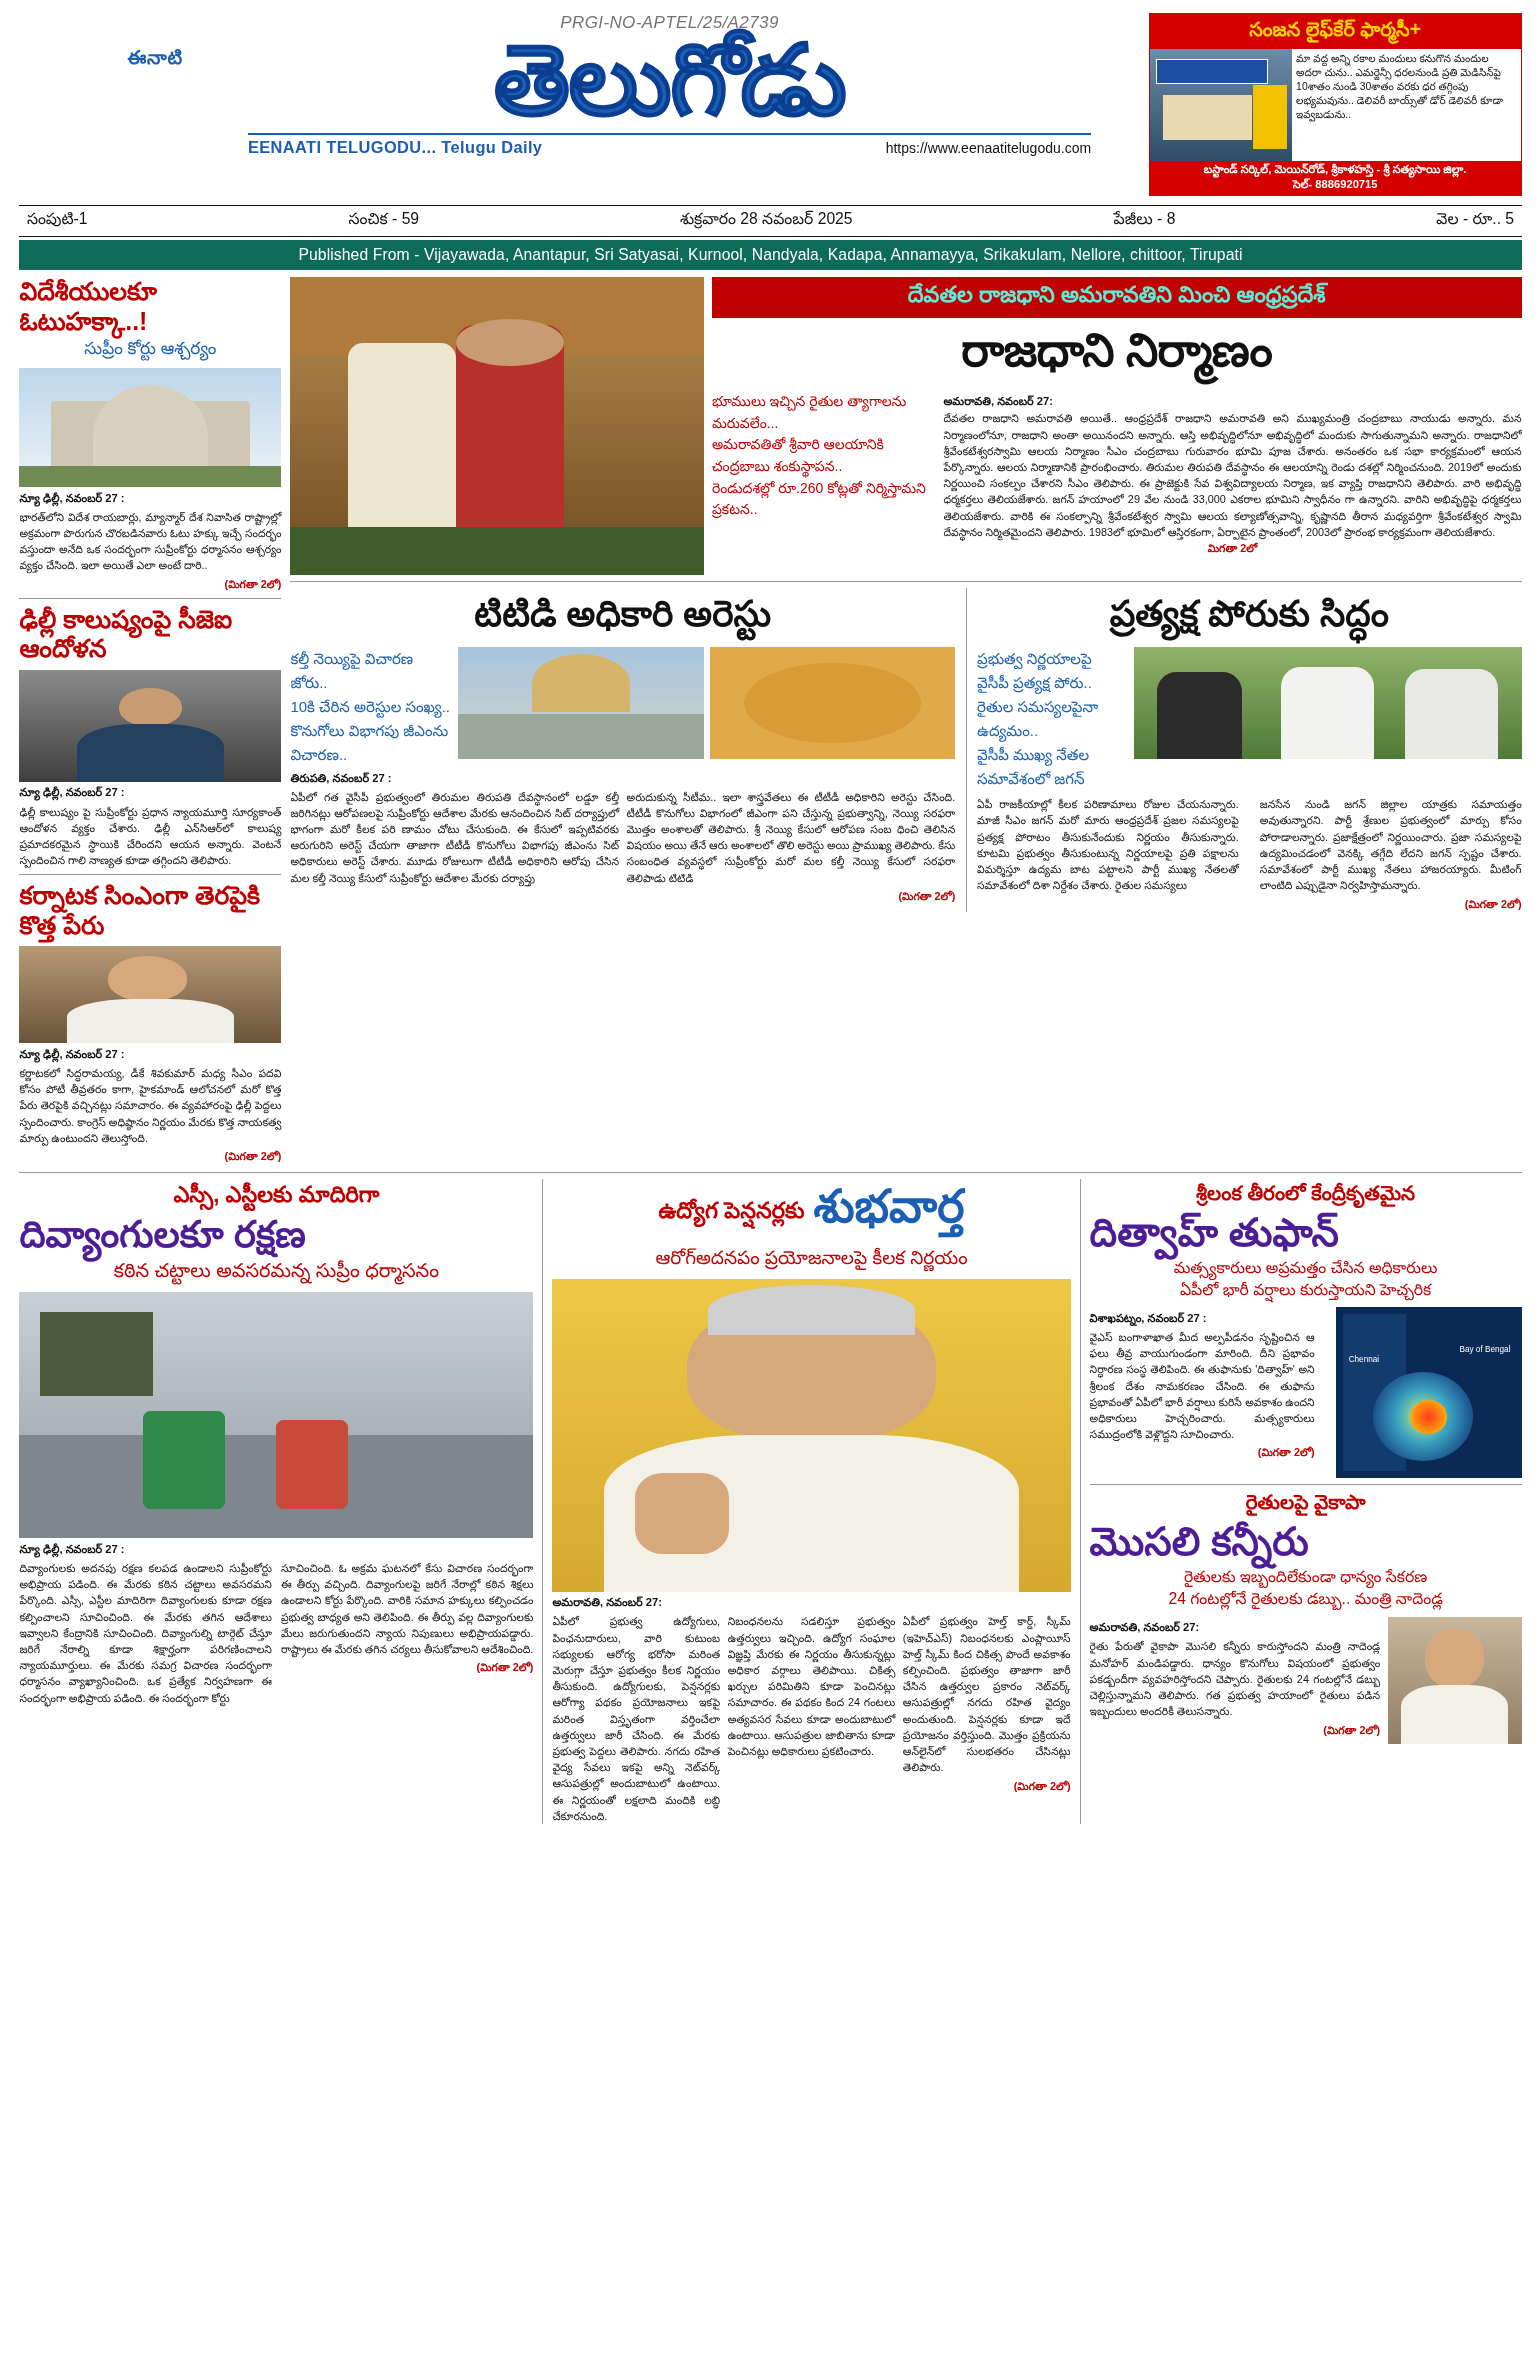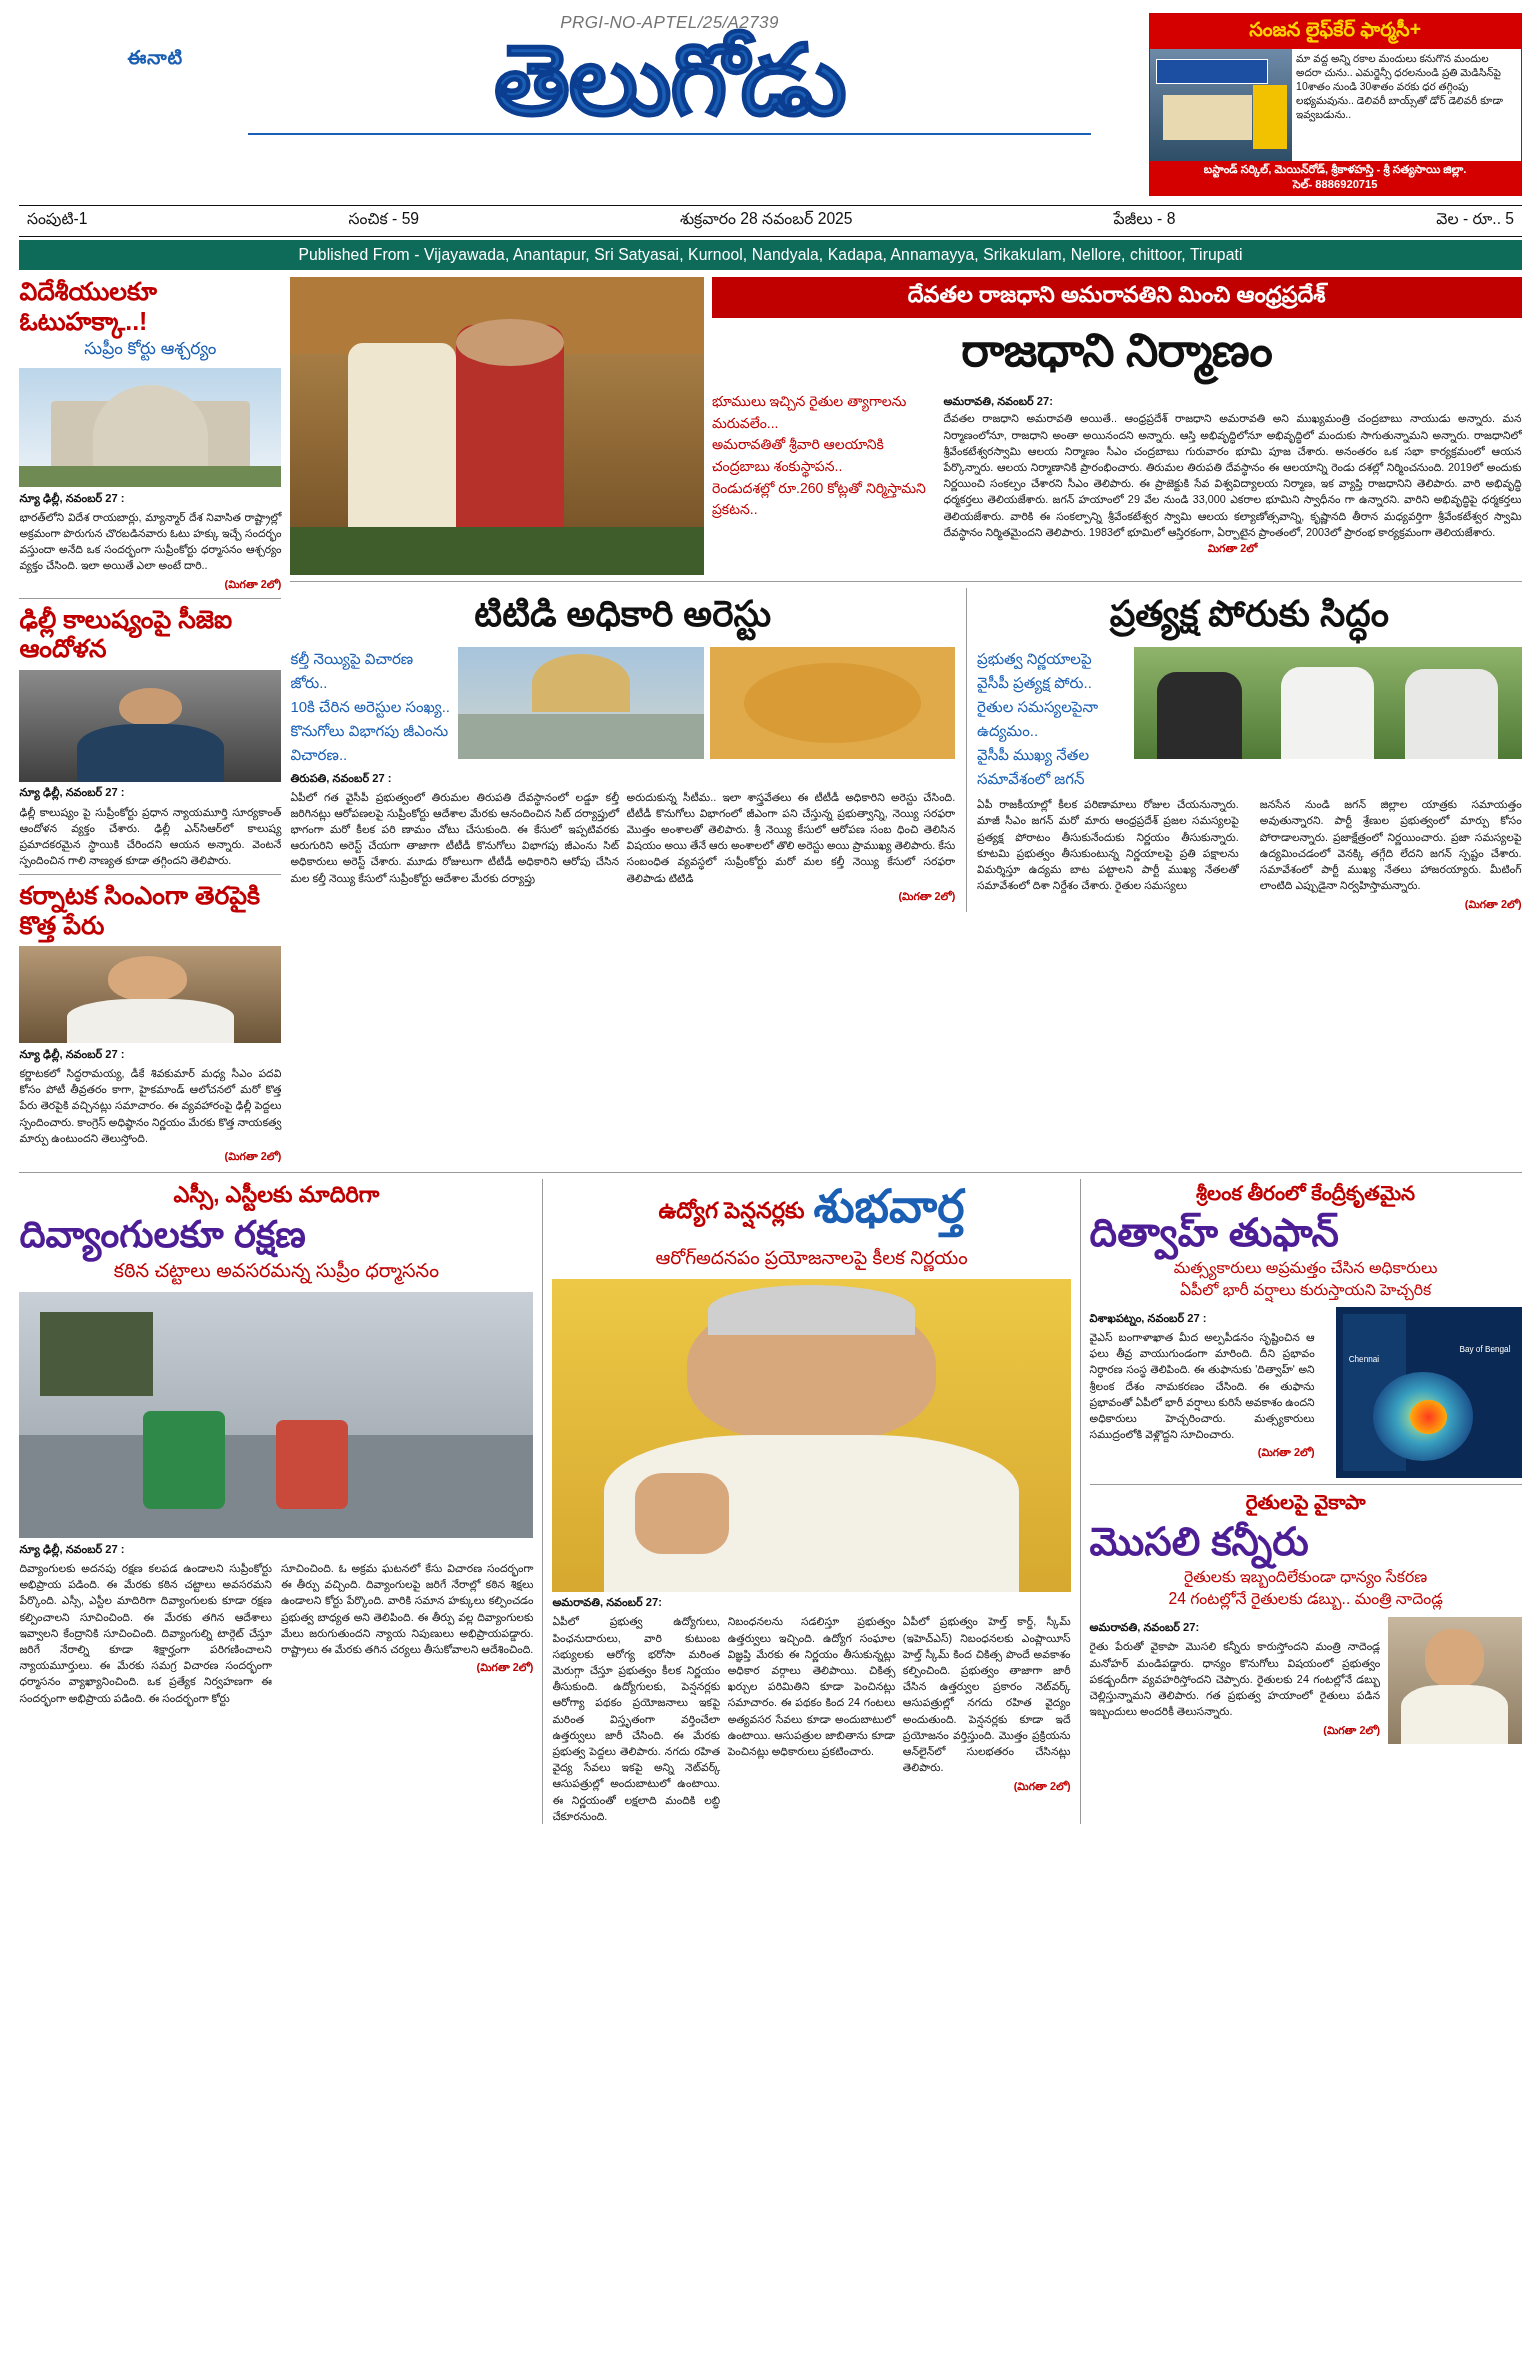--- a/index.html
+++ b/index.html
@@ -58,21 +58,21 @@
   .lhead { color:#c00000; font-size:25px; font-weight:bold; line-height:1.18; }
   .lhead.blue { color:#4c1d95; }
   .lsub { text-align:center; color:#1a5fb4; font-size:17px; margin-top:3px; }
   .lsub.red { color:#c00000; }
   .photo { width:100%; background:#ccc; margin-top:6px; position:relative; overflow:hidden;}
   .dateline { font-size:11.2px; font-weight:bold; margin-top:4.5px; }
   .body-txt { font-size:10.8px; line-height:1.5; text-align:justify; margin-top:2.2px; color:#111;}
   .more { color:#c00000; font-weight:bold; }
 
   
-  .lead-banner { background:#c00000; color:#ffffff; text-align:center; font-size:22.4px;
+  .lead-banner { background:#c00000; color:#5eead4; text-align:center; font-size:22.4px;
                  font-weight:bold; padding:5.2px 3px; }
   .lead-title { text-align:center; color:#111; font-size:46px; font-weight:bold;
                 letter-spacing:-0.7px; margin:4.5px 0 3px; }
   .lead-wrap { display:flex; gap:7.5px; }
   .lead-photo { width:414px; height:298px; position:relative; overflow:hidden; background:#8a6b4a;}
   .lead-right { flex:1; display:flex; gap:7.5px; }
   .lead-bullets { width:224px; color:#c00000; font-size:14px; line-height:1.55; }
   .lead-body { flex:1; font-size:10.8px; line-height:1.5; text-align:justify;}
 
   
@@ -95,20 +95,24 @@
 <div class="page">
 
   <div class="masthead">
     <div class="mh-left">
       <div class="mh-eenati">ఈనాటి</div>
     </div>
     <div class="mh-center">
       <div class="prgi">PRGI-NO-APTEL/25/A2739</div>
       <div class="logo-big">తెలుగోడు</div>
       <div class="logo-rule"></div>
+      <div class="logo-sub">
+        <div class="tag">EENAATI TELUGODU... Telugu Daily</div>
+        <div class="url">https://www.eenaatitelugodu.com</div>
+      </div>
     </div>
     <div class="mh-right">
       <div class="ad-title">
         <span>సంజన లైఫ్‌కేర్ ఫార్మసీ</span><span>+</span>
       </div>
       <div class="ad-body">
         <div class="ad-img">
           <div class="board"></div>
             <div class="board2"></div>
             <div class="ylw"></div>

